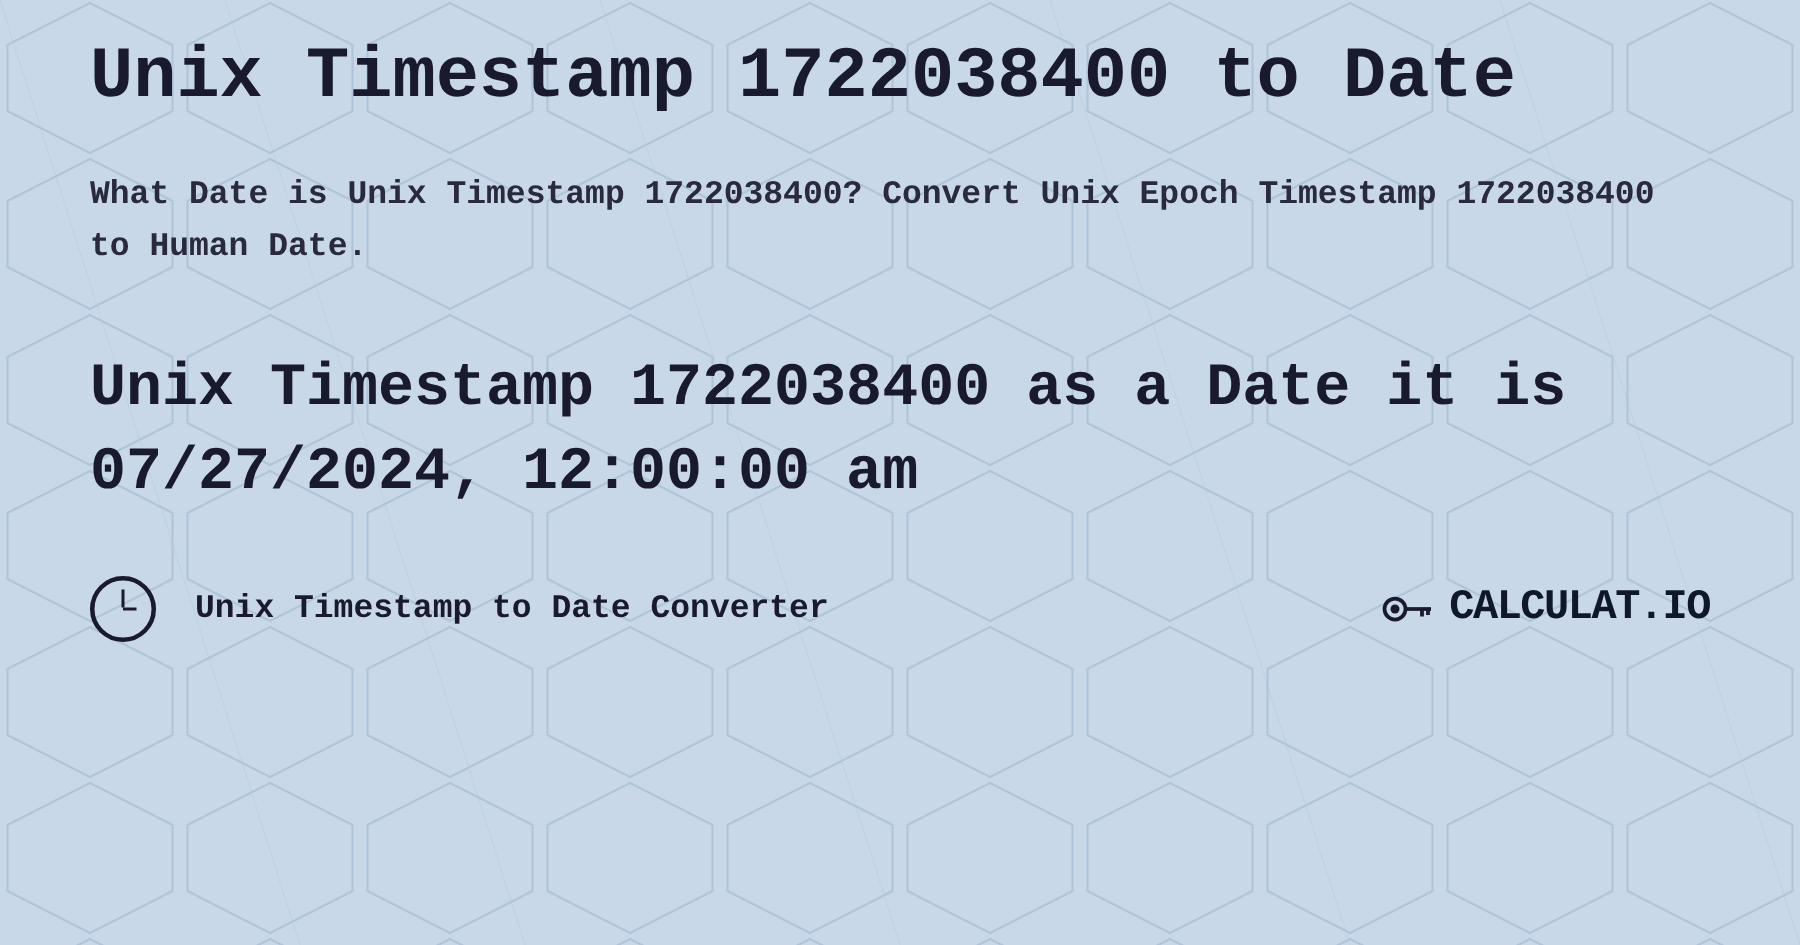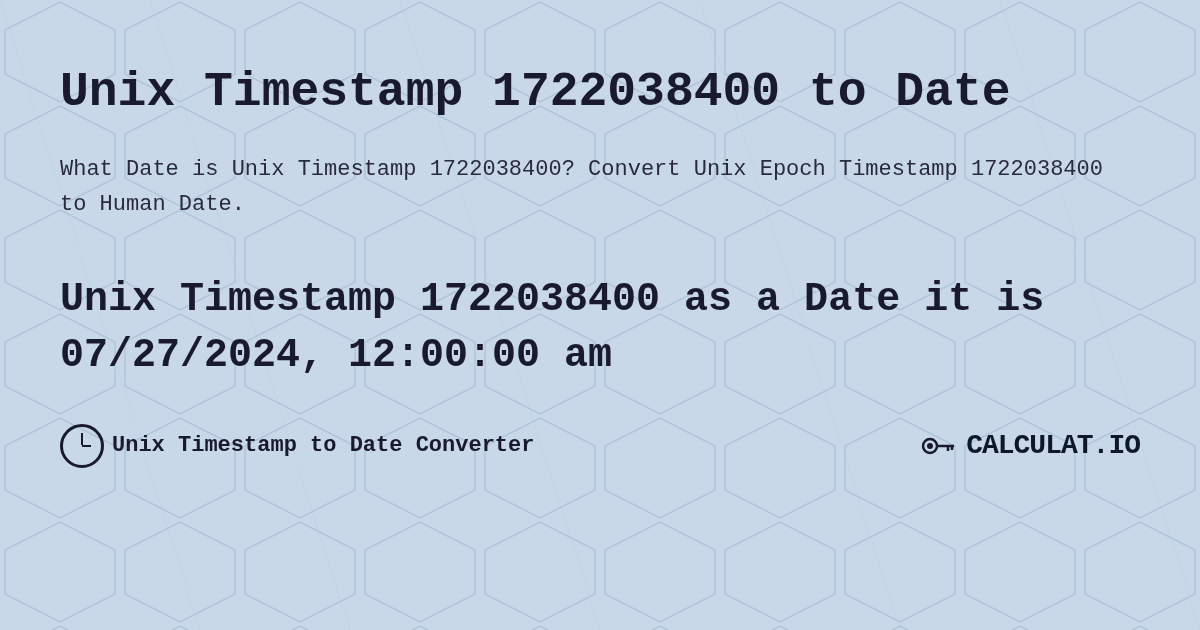--- a/index.html
+++ b/index.html
@@ -24,37 +24,37 @@
       left: 0;
       width: 100%;
       height: 100%;
       z-index: 0;
       overflow: hidden;
     }
 
     .content {
       position: relative;
       z-index: 1;
-      padding: 64px 60px;
+      padding: 24px 60px;
     }
 
     .main-title {
       font-size: 48px;
       font-weight: 900;
       color: #1a1a2e;
       margin-bottom: 30px;
       line-height: 1.2;
     }
 
     .description {
       font-size: 22px;
       color: #2a2a3e;
       line-height: 1.6;
       margin-bottom: 50px;
-      font-weight: 400;
+      font-weight: 700;
     }
 
     .result-section {
       margin-bottom: 40px;
     }
 
     .result-text {
       font-size: 40px;
       font-weight: 700;
       color: #1a1a2e;
@@ -64,21 +64,21 @@
     .footer {
       display: flex;
       align-items: center;
       justify-content: space-between;
       margin-top: 40px;
     }
 
     .footer-left {
       display: flex;
       align-items: center;
-      gap: 8px;
+      gap: 26px;
       text-align: center;
     }
 
     .clock-icon {
       width: 44px;
       height: 44px;
       border: 3px solid #1a1a2e;
       border-radius: 50%;
       display: flex;
       align-items: center;

